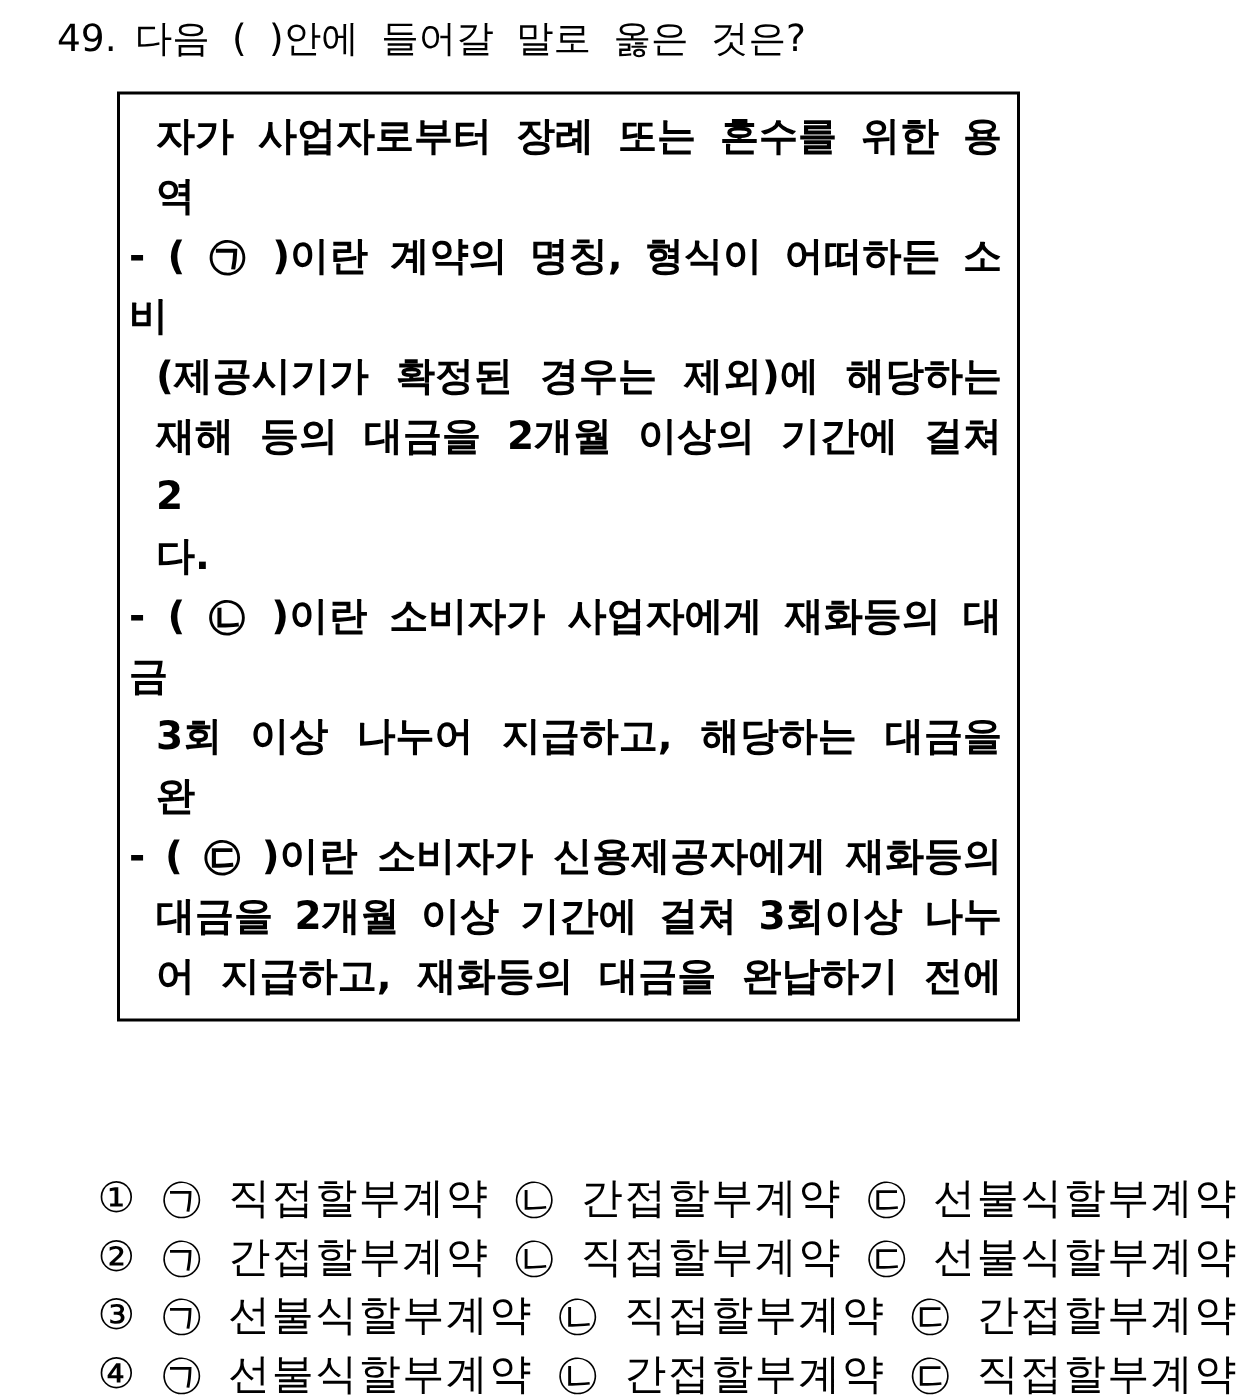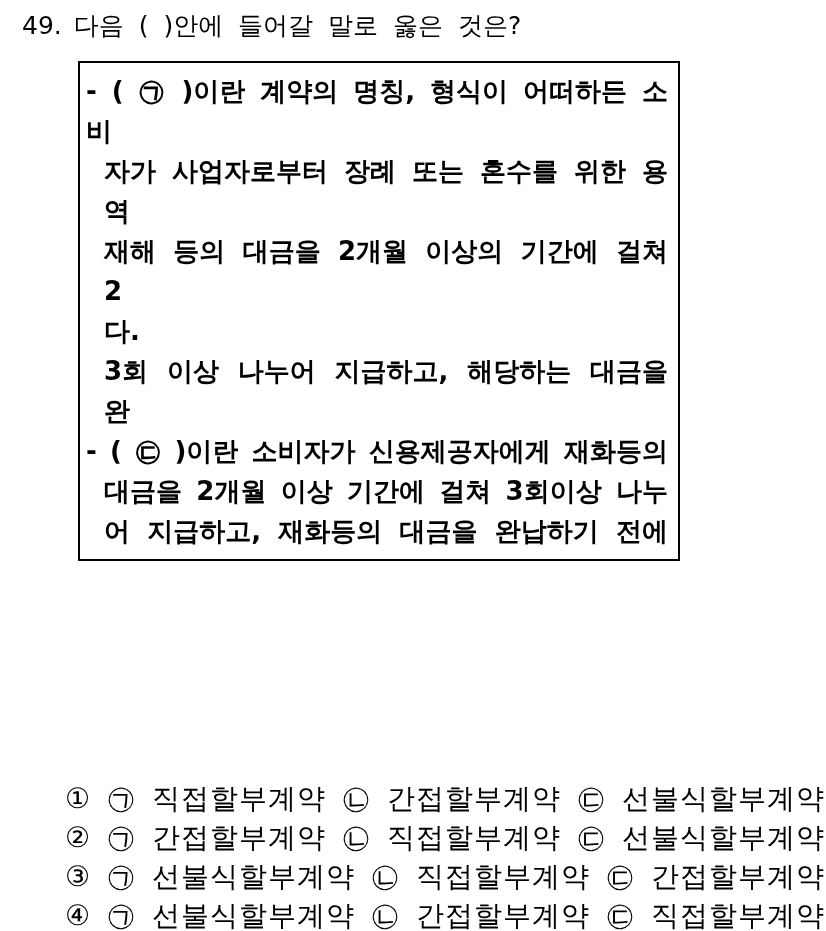--- a/index.html
+++ b/index.html
@@ -3,21 +3,21 @@
 <meta charset="utf-8">
 <style>
   html,body{margin:0;padding:0;}
   body{
     width:826px;height:931px;position:relative;
     background:#ffffff;color:#000000;
     font-family:"DejaVu Sans","Liberation Sans",sans-serif;
     overflow:hidden;
   }
   .question-header{
-    position:absolute;left:22px;top:10px;
+    position:absolute;left:38px;top:10px;
     font-size:25px;line-height:32px;
     word-spacing:7px;white-space:nowrap;
     font-weight:500;
   }
   .question-header .qnum{margin-right:12px;}
   .passage-box{
     position:absolute;left:78px;top:61px;
     width:602px;box-sizing:border-box;
     border:2px solid #000;
     padding:8px 0 8px 0;
@@ -46,24 +46,26 @@
   .clabel{flex:0 0 auto;}
 </style>
 </head>
 <body>
 
 <div class="question-header">
   <span class="qnum">49.</span><span class="qtext">다음 ( )안에 들어갈 말로 옳은 것은?</span>
 </div>
 
 <div class="passage-box">
+    <div class="pline justify">자가 사업자로부터 장례 또는 혼수를 위한 용역</div>
     <div class="pline bullet justify">- ( ㉠ )이란 계약의 명칭, 형식이 어떠하든 소비</div>
-    <div class="pline justify">자가 사업자로부터 장례 또는 혼수를 위한 용역</div>
+    <div class="pline justify">(제공시기가 확정된 경우는 제외)에 해당하는</div>
     <div class="pline justify">재해 등의 대금을 2개월 이상의 기간에 걸쳐 2</div>
     <div class="pline">다.</div>
+    <div class="pline bullet justify">- ( ㉡ )이란 소비자가 사업자에게 재화등의 대금</div>
     <div class="pline justify">3회 이상 나누어 지급하고, 해당하는 대금을 완</div>
     <div class="pline bullet justify">- ( ㉢ )이란 소비자가 신용제공자에게 재화등의</div>
     <div class="pline justify">대금을 2개월 이상 기간에 걸쳐 3회이상 나누</div>
     <div class="pline justify">어 지급하고, 재화등의 대금을 완납하기 전에</div>
   </div>
 
 <div class="choices">
     <div class="choice">
       <span class="cnum">①</span>
       <span class="cmark">㉠</span>

